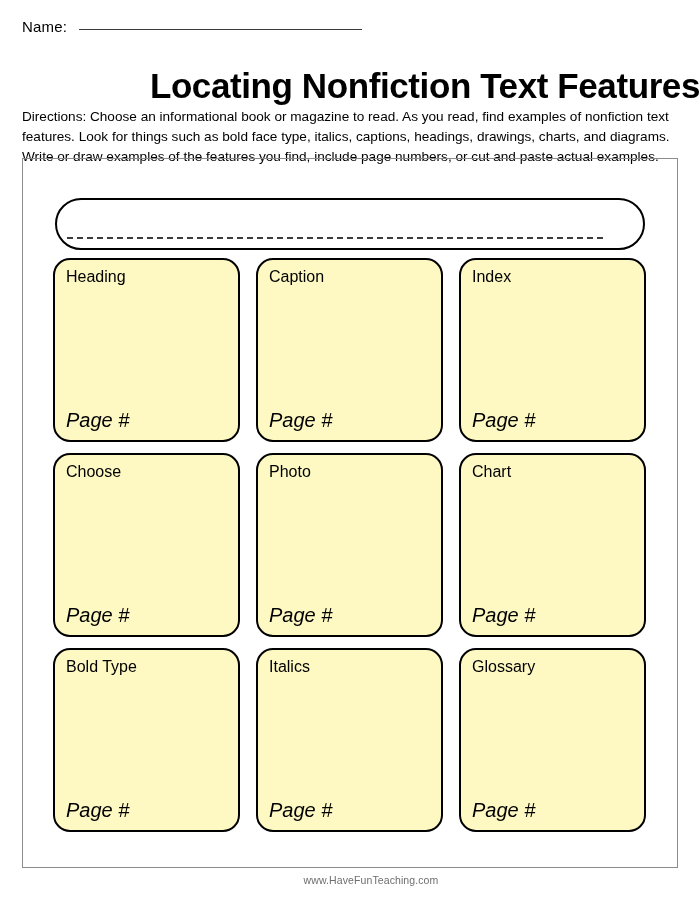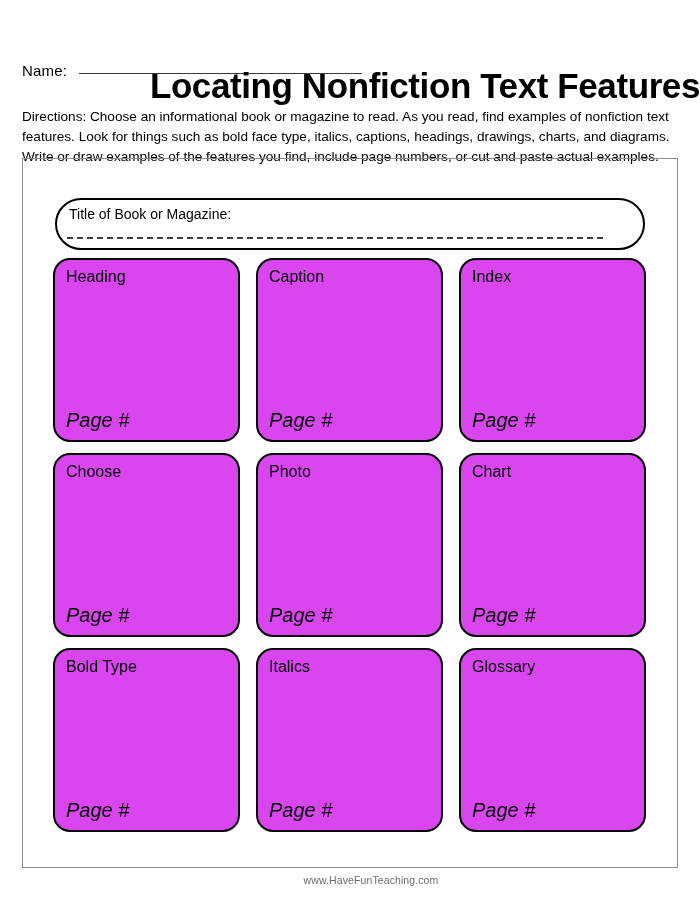--- a/index.html
+++ b/index.html
@@ -22,21 +22,20 @@
     left: 22px;
     top: 18px;
     display: flex;
     align-items: baseline;
     width: 340px;
   }
   .name-label {
     font-size: 15px;
     letter-spacing: 0.2px;
     white-space: nowrap;
-    margin-top: 44px;
   }
   .name-rule {
     flex: 1 1 auto;
     margin-left: 12px;
     border-bottom: 1.4px solid #3a3a3a;
     height: 1px;
     position: relative;
     top: -2px;
   }
 
@@ -113,21 +112,21 @@
     grid-template-columns: repeat(3, 187px);
     grid-auto-rows: 184px;
     column-gap: 16px;
     row-gap: 11px;
   }
   .cell {
     border: 2.6px solid #000000;
     border-radius: 17px;
     box-sizing: border-box;
     position: relative;
-    background: #d946ef;
+    background: #fef9c3;
   }
   .cell-label {
     position: absolute;
     left: 11px;
     top: 8px;
     font-size: 16px;
     line-height: 1.15;
     white-space: nowrap;
   }
   .cell-page {
@@ -161,21 +160,20 @@
   <span class="name-rule"></span>
 </div>
 
 <h1 class="page-title">Locating Nonfiction Text Features</h1>
 
 <p class="directions"><b>Directions</b><b>:</b><span> Choose an informational book or magazine to read.  As you read, find examples of nonfiction text features.  Look for things such as bold face type, italics, captions, headings, drawings, charts, and diagrams. Write or draw examples of the features you find, include page numbers, or cut and paste actual examples.</span></p>
 
 <div class="frame"></div>
 
 <div class="title-bar">
-  <span class="title-bar-label">Title of Book or Magazine:</span>
   <span class="title-bar-line"></span>
 </div>
 
 <div class="grid">
   <div class="cell">
     <span class="cell-label">Heading</span>
     <span class="cell-page">Page #</span>
   </div>
   <div class="cell">
     <span class="cell-label">Caption</span>

